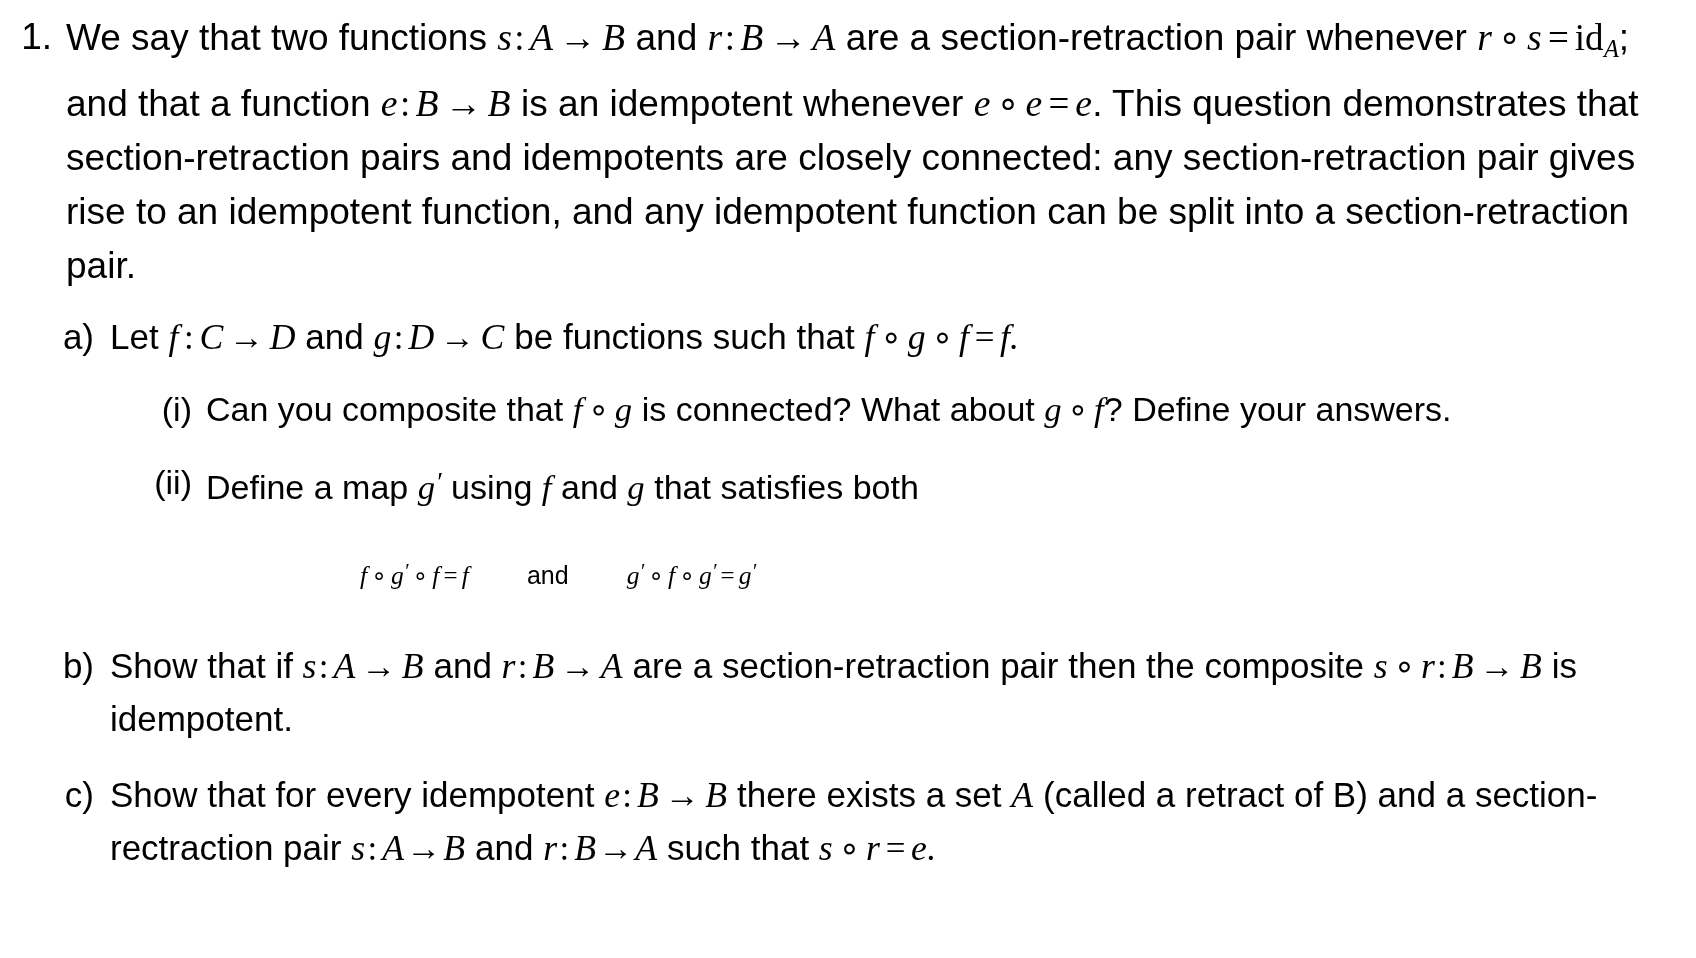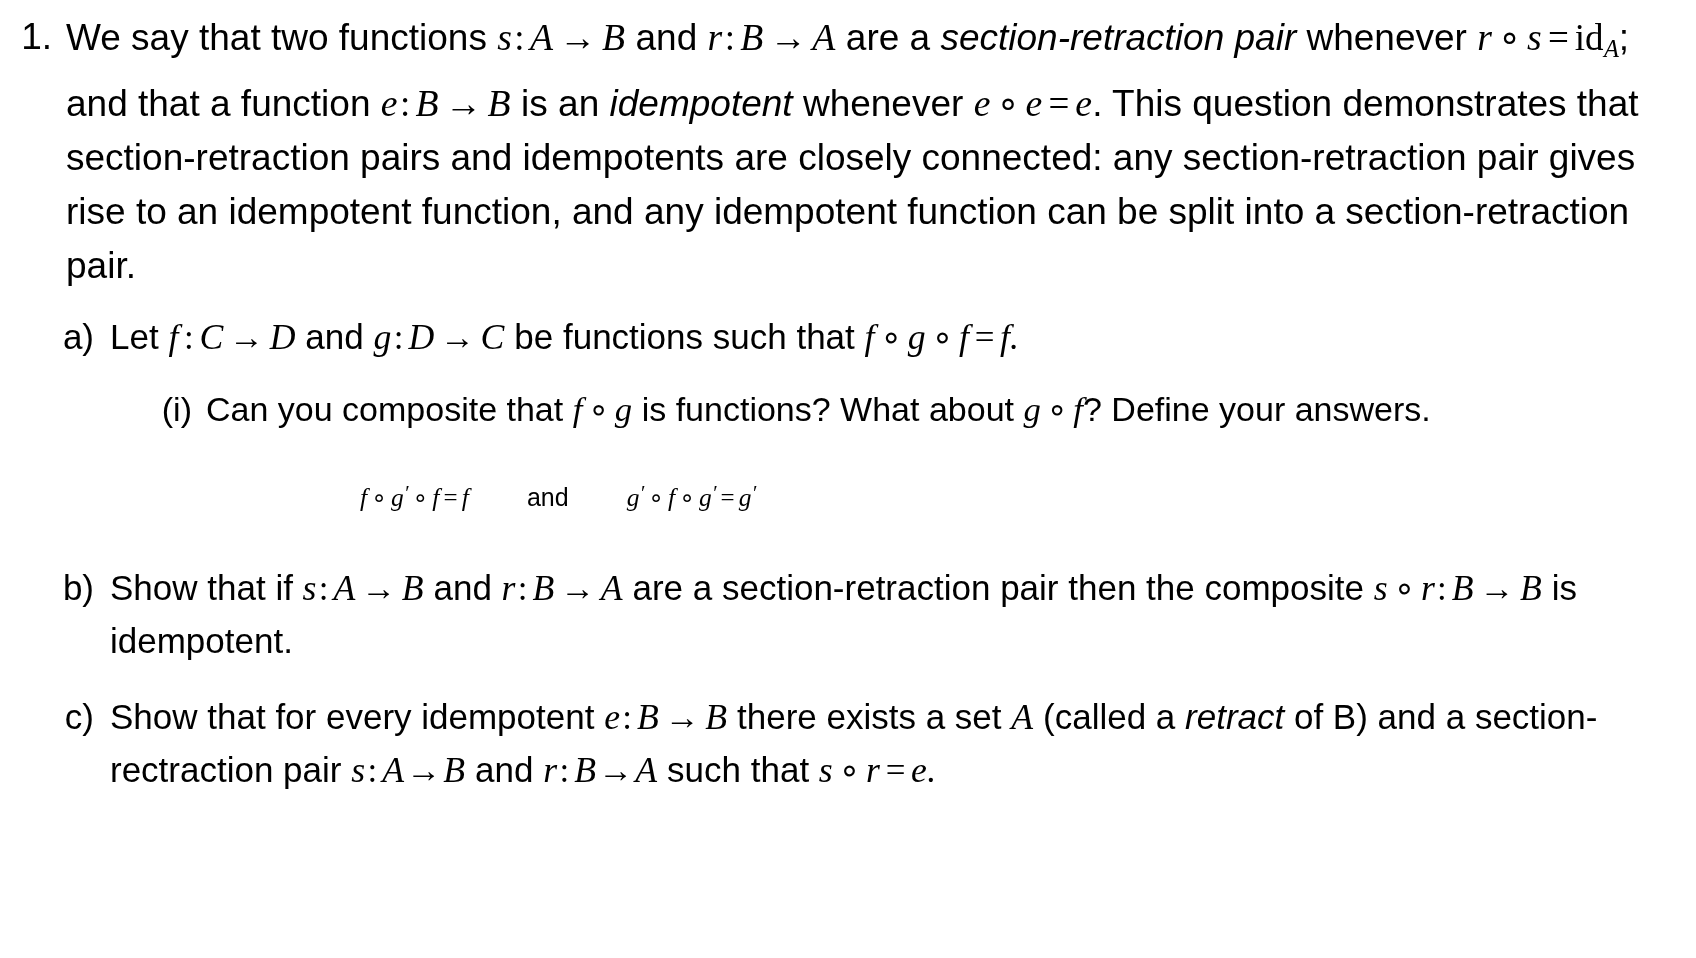--- a/index.html
+++ b/index.html
@@ -53,21 +53,20 @@
     padding-left: .02em;
   }
   .prime {
     font-family: "Liberation Serif", serif;
     font-style: italic;
     vertical-align: .30em;
     font-size: .82em;
     padding-left: .01em;
   }
   .it {               
-    font-style: italic;
   }
 
   
   .item1 {
     display: flex;
     align-items: flex-start;
     font-size: 37px;
     line-height: 54px;
   }
   .item1 .marker {
@@ -165,23 +164,27 @@
 
     <div class="itemA">
       <div class="marker">a)</div>
       <div class="body">
         <div><span>Let </span><span class="nb"><span class="m">f</span><span class="op">:</span><span class="m">C</span><span class="op">→</span><span class="m">D</span></span><span> and </span><span class="nb"><span class="m">g</span><span class="opn">:</span> <span class="m">D</span><span class="op">→</span><span class="m">C</span></span><span> be functions such that </span><span class="nb"><span class="m">f</span><span class="op">∘</span><span class="m">g</span><span class="op">∘</span><span class="m">f</span><span class="op">=</span><span class="m">f</span><span class="m">.</span></span></div>
 
         <div class="romanlist">
 
           <div class="itemR">
             <div class="marker">(i)</div>
-            <div class="body"><span>Can you composite that </span><span class="nb"><span class="m">f</span><span class="op">∘</span><span class="m">g</span></span><span> is functions? What about </span><span class="nb"><span class="m">g</span><span class="op">∘</span><span class="m">f</span></span><span>? Define your answers.</span></div>
+            <div class="body"><span>Can you composite that </span><span class="nb"><span class="m">f</span><span class="op">∘</span><span class="m">g</span></span><span> is connected? What about </span><span class="nb"><span class="m">g</span><span class="op">∘</span><span class="m">f</span></span><span>? Define your answers.</span></div>
           </div>
 
+          <div class="itemR">
+            <div class="marker">(ii)</div>
+            <div class="body"><span>Define a map </span><span class="nb"><span class="m">g</span><span class="prime">′</span></span><span> using </span><span class="m">f</span><span> and </span><span class="m">g</span><span> that satisfies both</span></div>
+          </div>
 
           <div class="display-eq"><span class="nb"><span class="m">f</span><span class="op">∘</span><span class="m">g</span><span class="prime">′</span><span class="op">∘</span><span class="m">f</span><span class="op">=</span><span class="m">f</span></span><span class="gap"></span><span class="conj">and</span><span class="gap"></span><span class="nb"><span class="m">g</span><span class="prime">′</span><span class="op">∘</span><span class="m">f</span><span class="op">∘</span><span class="m">g</span><span class="prime">′</span><span class="op">=</span><span class="m">g</span><span class="prime">′</span></span></div>
 
         </div>
       </div>
     </div>
 
     <div class="itemA">
       <div class="marker">b)</div>
       <div class="body"><span>Show that if </span><span class="nb"><span class="m">s</span><span class="opn">:</span> <span class="m">A</span><span class="op">→</span><span class="m">B</span></span><span> and </span><span class="nb"><span class="m">r</span><span class="opn">:</span> <span class="m">B</span><span class="op">→</span><span class="m">A</span></span><span> are a section-retraction pair then the composite </span><span class="nb"><span class="m">s</span><span class="op">∘</span><span class="m">r</span><span class="opn">:</span> <span class="m">B</span><span class="op">→</span><span class="m">B</span></span><span> is idempotent.</span></div>

